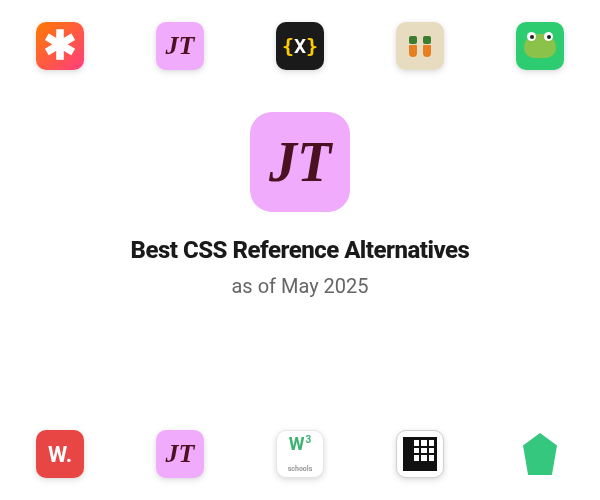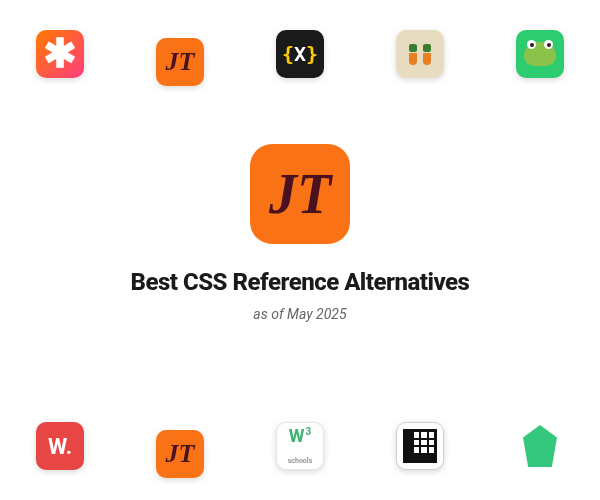--- a/index.html
+++ b/index.html
@@ -47,29 +47,28 @@
     }
     .title {
       font-size: 24px;
       font-weight: 800;
       color: #1a1a1a;
       margin-top: 24px;
       text-align: center;
       letter-spacing: -0.5px;
     }
     .subtitle {
-      font-size: 14px;
+      font-size: 20px;
       color: #666;
       margin-top: 10px;
       text-align: left;
-      font-style: italic;
     }
     
     .ic-asterisk { background: linear-gradient(135deg, #ff7a00, #ff3d7f); }
-    .ic-pi { background: #f97316; margin-top: 16px; }
+    .ic-pi { background: #f0abfc; }
     .ic-braces { background: #1a1a1a; }
     .ic-carrot { background: #e8dcc0; }
     .ic-frog { background: #2ecc71; }
     .ic-w { background: #e84545; }
     .ic-w3 { background: #fff; border: 1px solid #e6e6e6; }
     .ic-grid { background: #fff; border: 1px solid #d0d0d0; }
     .ic-green { background: transparent; box-shadow: none; }
 
     .asterisk-glyph {
       color: #fff;

